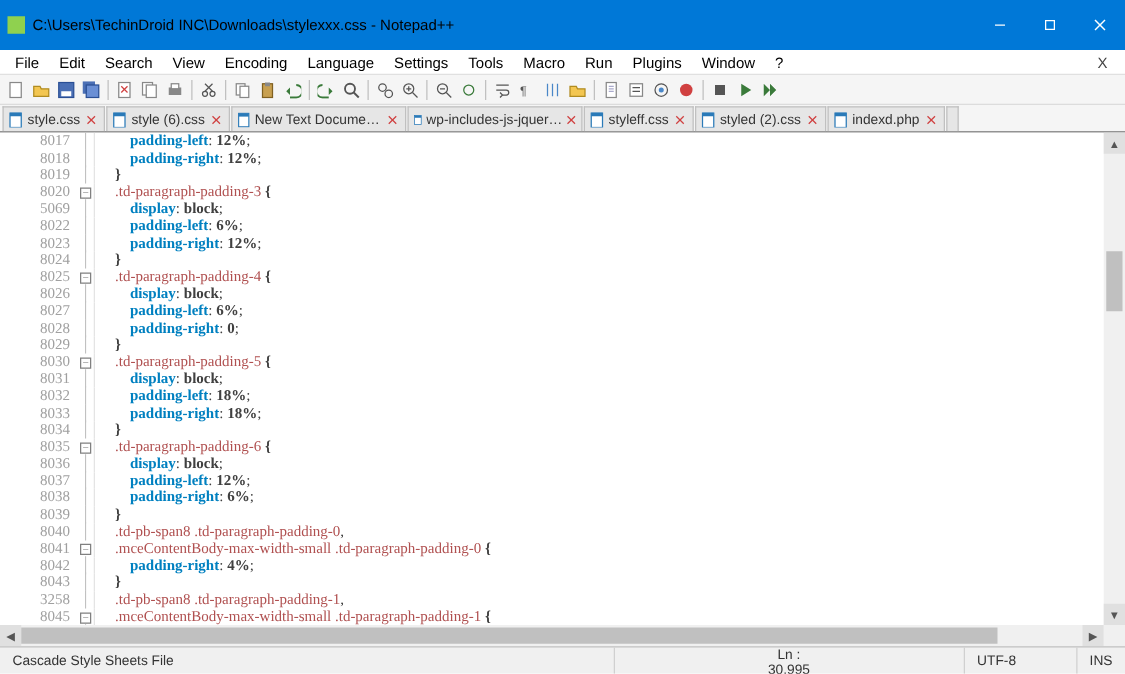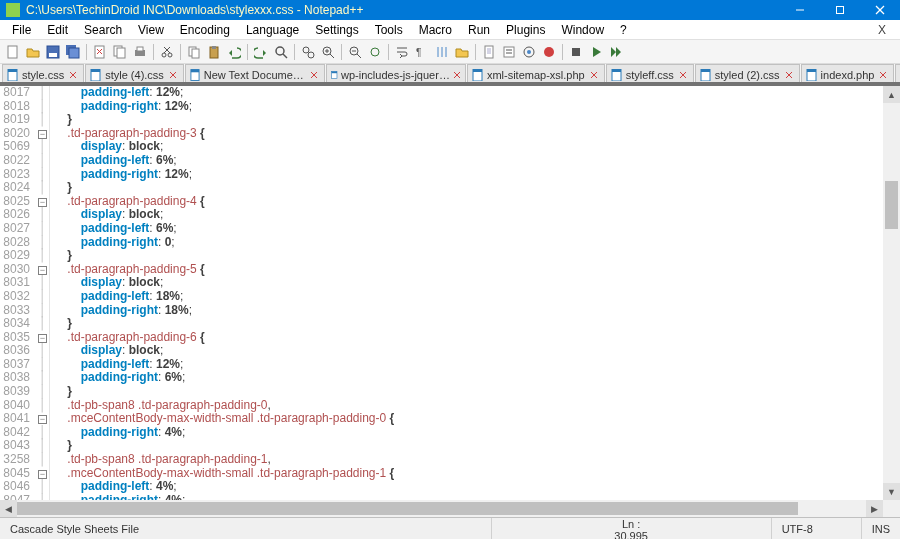--- a/index.html
+++ b/index.html
@@ -1,45 +1,45 @@
 <!DOCTYPE html>
 <html><head>
 <meta charset="utf-8">
 <style>
   * { margin: 0; padding: 0; box-sizing: border-box; }
   body { font-family: "Segoe UI", Tahoma, sans-serif; font-size: 12px; background: #fff; width: 900px; height: 539px; overflow: hidden; display: flex; flex-direction: column; }
 
   
-  .titlebar { background: #0078d7; color: #fef9c3; height: 20px; display: flex; align-items: center; padding: 0 0 0 6px; }
+  .titlebar { background: #0078d7; color: #000000; height: 40px; display: flex; align-items: center; padding: 0 0 0 6px; }
   .titlebar .app-icon { width: 14px; height: 14px; background: #8fd14f; margin-right: 6px; display: inline-block; }
   .titlebar .title-text { flex: 1; font-size: 12px; }
   .win-controls { display: flex; height: 100%; }
   .win-btn { width: 40px; display: flex; align-items: center; justify-content: center; color: #fff; font-family: Arial; }
 
   
   .menubar { background: #fff; height: 20px; display: flex; align-items: center; padding: 0 4px; border-bottom: 1px solid #e0e0e0; }
   .menubar .menu-item { padding: 2px 8px; cursor: default; }
   .menubar .menu-end { margin-left: auto; padding: 0 10px; color: #444; }
 
   
   .toolbar { background: #f5f5f5; height: 24px; display: flex; align-items: center; padding: 0 4px; gap: 2px; border-bottom: 1px solid #dcdcdc; }
   .tool-btn { width: 18px; height: 18px; display: flex; align-items: center; justify-content: center; border: 1px solid transparent; }
   .tool-btn svg { width: 14px; height: 14px; }
   .tool-sep { width: 1px; height: 16px; background: #c0c0c0; margin: 0 2px; }
 
   
-  .tabbar { background: #f5f5f5; height: 22px; display: flex; padding: 0 2px; border-bottom: 4px solid #737373; overflow: hidden; }
+  .tabbar { background: #f5f5f5; height: 22px; display: flex; align-items: flex-end; padding: 0 2px; border-bottom: 1px solid #737373; overflow: hidden; }
   .tab { height: 20px; background: #e6e6e6; border: 1px solid #c0c0c0; border-bottom: none; display: flex; align-items: center; padding: 0 4px; margin-right: 1px; font-size: 11px; color: #333; cursor: default; max-width: 140px; }
   .tab .tab-icon { width: 12px; height: 12px; margin-right: 3px; }
   .tab .tab-label { white-space: nowrap; overflow: hidden; text-overflow: ellipsis; }
   .tab .tab-close { width: 12px; height: 12px; margin-left: 3px; display: flex; align-items: center; justify-content: center; color: #999; font-size: 10px; }
 
   
   .editor-wrap { flex: 1; display: flex; overflow: hidden; position: relative; }
-  .editor { flex: 1; overflow: hidden; font-family: Liberation Sans, sans-serif; font-size: 12px; line-height: 13.6px; background: #fff; }
+  .editor { flex: 1; overflow: hidden; font-family: Liberation Serif, serif; font-size: 12px; line-height: 13.6px; background: #fff; padding-left: 26px; }
   .code-row { display: flex; height: 13.6px; white-space: pre; }
   .gutter-ln { width: 36px; text-align: right; color: #a0a0a0; padding-right: 6px; user-select: none; }
   .gutter-fold { width: 14px; text-align: center; color: #808080; user-select: none; border-right: 1px solid #e4e4e4; margin-right: 4px; }
   .fold-box { display: inline-block; width: 9px; height: 9px; border: 1px solid #808080; line-height: 7px; font-size: 9px; text-align: center; background: #fff; }
   .code-text { flex: 1; }
   .tok-prop { color: #0080c0; font-weight: bold; }
   .tok-sel  { color: #b05050; }
   .tok-brace{ color: #404040; font-weight: bold; }
   .tok-val  { color: #404040; font-weight: bold; }
   .tok-punc { color: #404040; }
@@ -299,21 +299,21 @@
           <line x1="1" y1="1" x2="7" y2="7" stroke="#d04040"></line>
           <line x1="7" y1="1" x2="1" y2="7" stroke="#d04040"></line>
         </svg>
       </span>
     </div>
     <div class="tab">
       <svg class="tab-icon" viewBox="0 0 12 12">
         <rect x="1" y="0" width="9" height="12" fill="#fff" stroke="#2a7ab8"></rect>
         <rect x="1" y="0" width="9" height="3" fill="#2a7ab8"></rect>
       </svg>
-      <span class="tab-label">style (4).css</span>
+      <span class="tab-label">style (6).css</span>
       <span class="tab-close">
         <svg width="8" height="8">
           <line x1="1" y1="1" x2="7" y2="7" stroke="#d04040"></line>
           <line x1="7" y1="1" x2="1" y2="7" stroke="#d04040"></line>
         </svg>
       </span>
     </div>
     <div class="tab">
       <svg class="tab-icon" viewBox="0 0 12 12">
         <rect x="1" y="0" width="9" height="12" fill="#fff" stroke="#2a7ab8"></rect>
@@ -326,33 +326,20 @@
           <line x1="7" y1="1" x2="1" y2="7" stroke="#d04040"></line>
         </svg>
       </span>
     </div>
     <div class="tab">
       <svg class="tab-icon" viewBox="0 0 12 12">
         <rect x="1" y="0" width="9" height="12" fill="#fff" stroke="#2a7ab8"></rect>
         <rect x="1" y="0" width="9" height="3" fill="#2a7ab8"></rect>
       </svg>
       <span class="tab-label">wp-includes-js-jquery-jquery-1.12.4.js</span>
-      <span class="tab-close">
-        <svg width="8" height="8">
-          <line x1="1" y1="1" x2="7" y2="7" stroke="#d04040"></line>
-          <line x1="7" y1="1" x2="1" y2="7" stroke="#d04040"></line>
-        </svg>
-      </span>
-    </div>
-    <div class="tab">
-      <svg class="tab-icon" viewBox="0 0 12 12">
-        <rect x="1" y="0" width="9" height="12" fill="#fff" stroke="#2a7ab8"></rect>
-        <rect x="1" y="0" width="9" height="3" fill="#2a7ab8"></rect>
-      </svg>
-      <span class="tab-label">xml-sitemap-xsl.php</span>
       <span class="tab-close">
         <svg width="8" height="8">
           <line x1="1" y1="1" x2="7" y2="7" stroke="#d04040"></line>
           <line x1="7" y1="1" x2="1" y2="7" stroke="#d04040"></line>
         </svg>
       </span>
     </div>
     <div class="tab">
       <svg class="tab-icon" viewBox="0 0 12 12">
         <rect x="1" y="0" width="9" height="12" fill="#fff" stroke="#2a7ab8"></rect>

